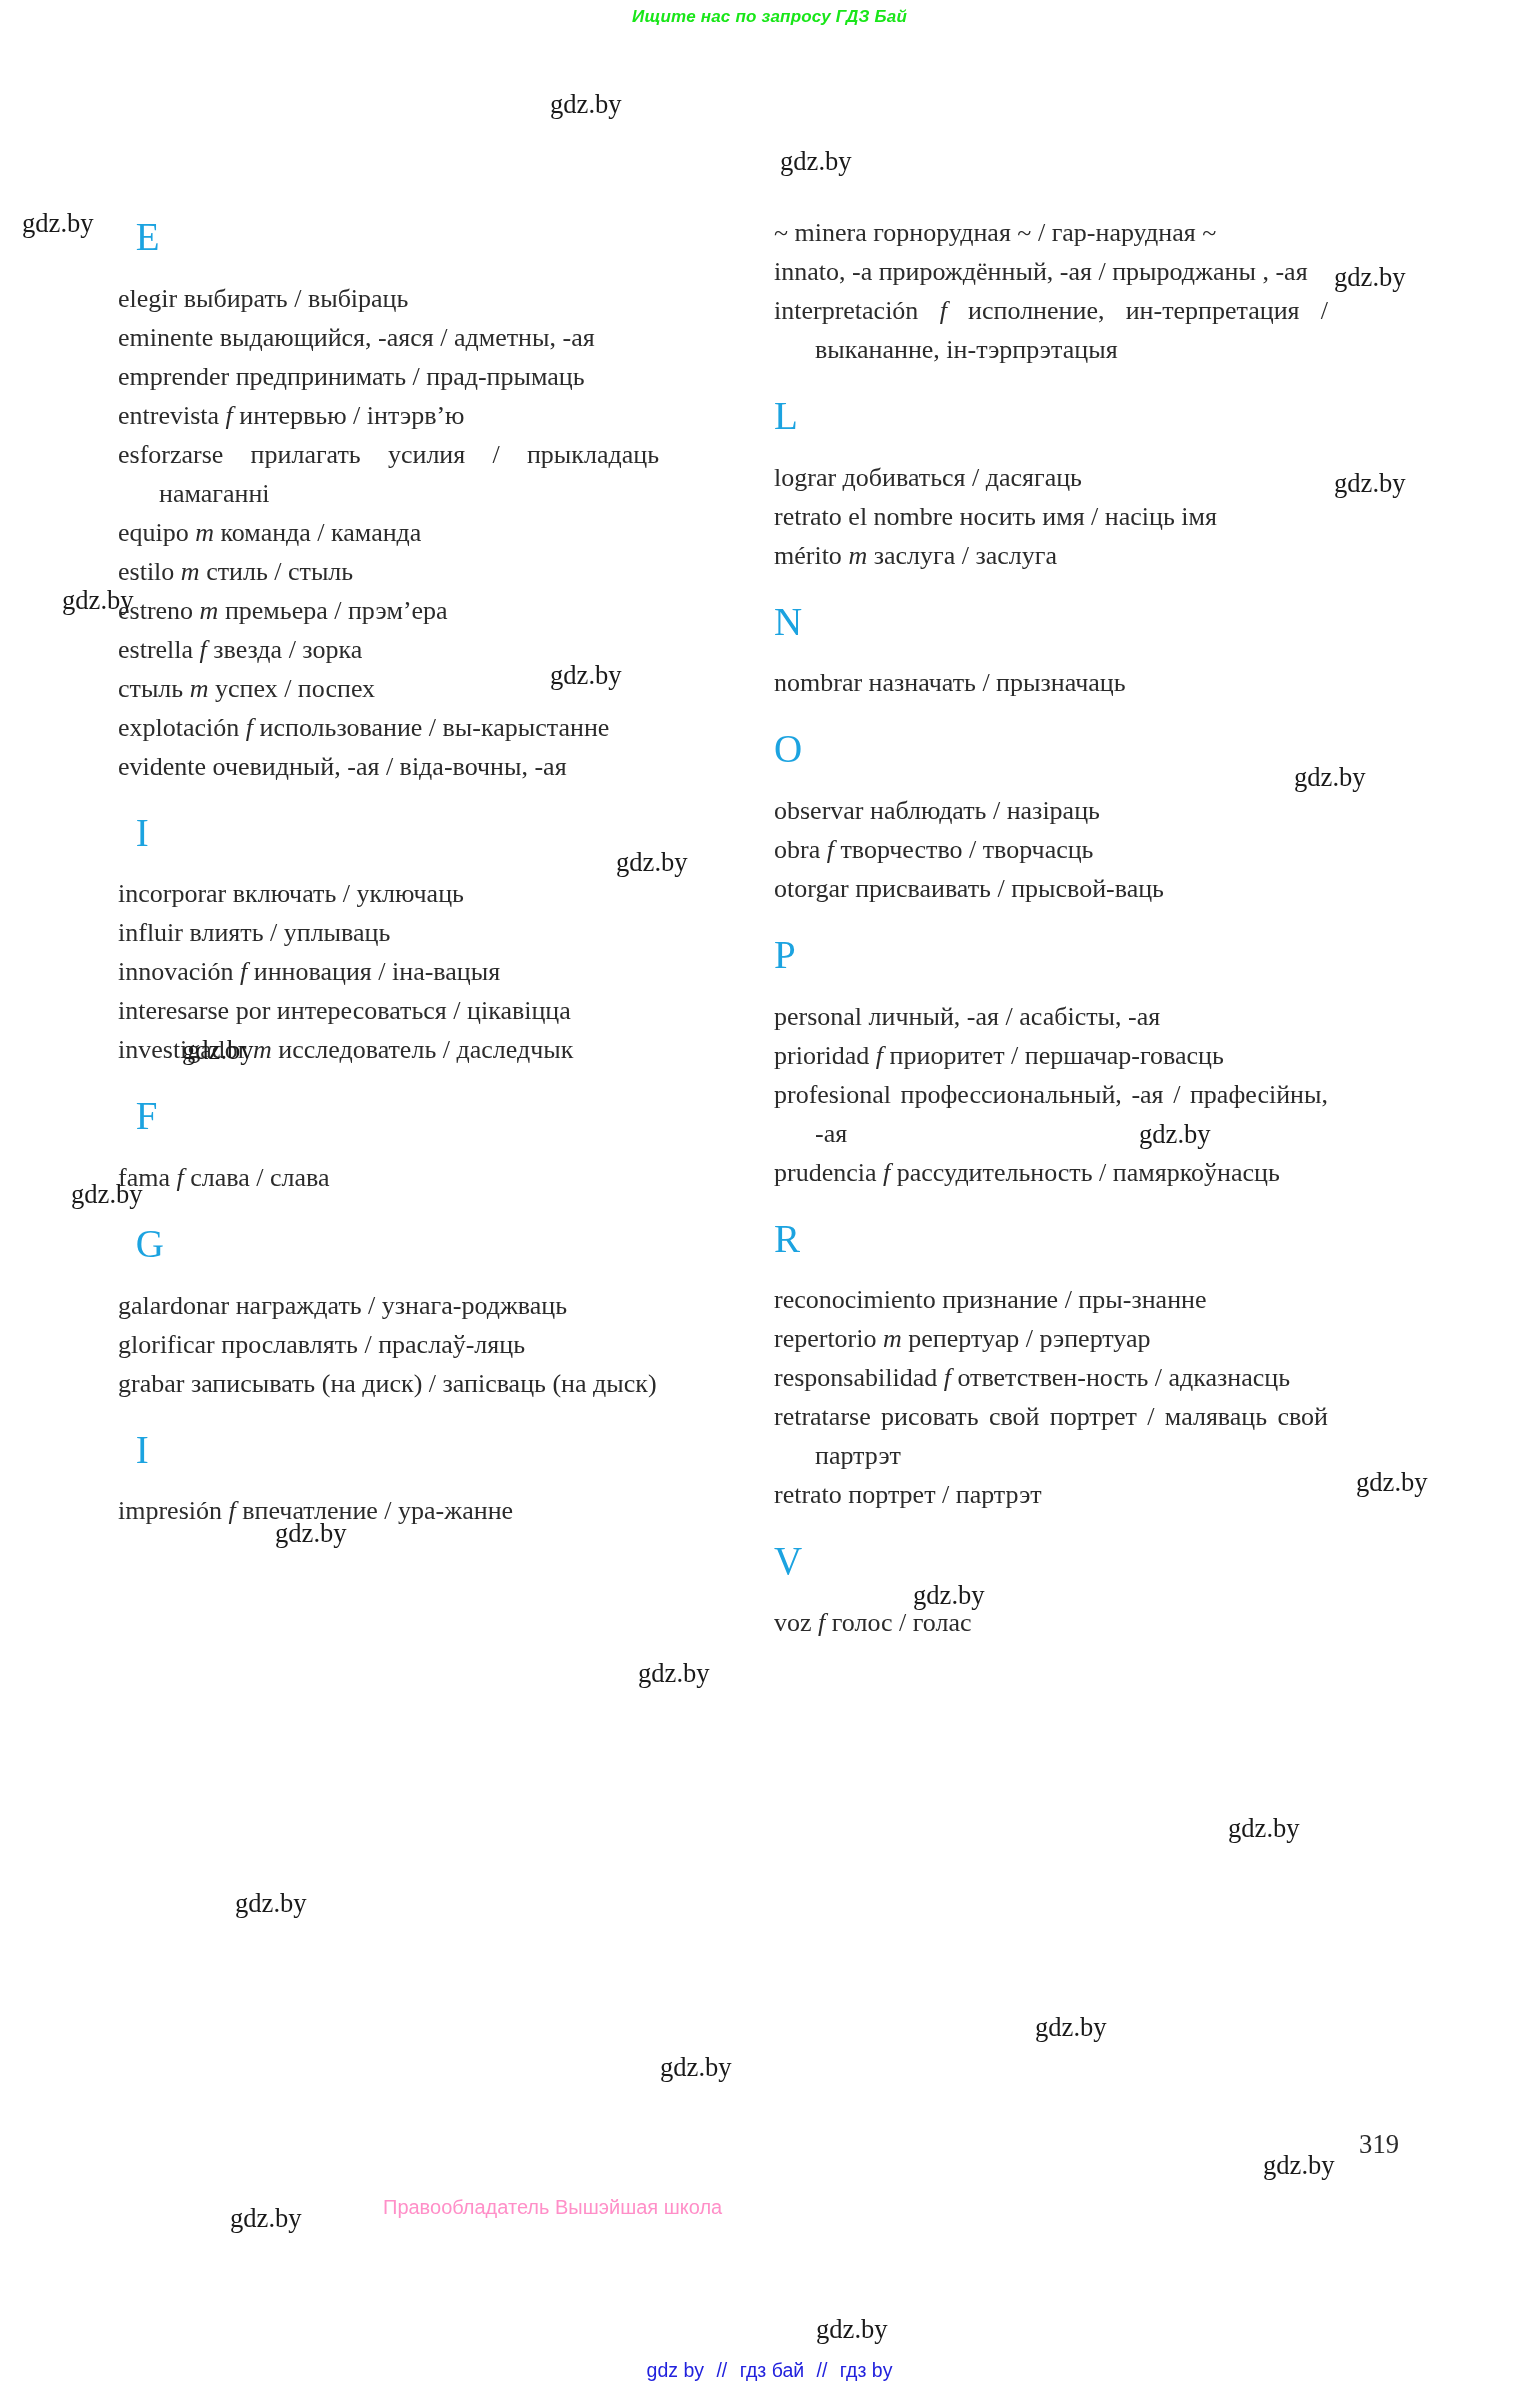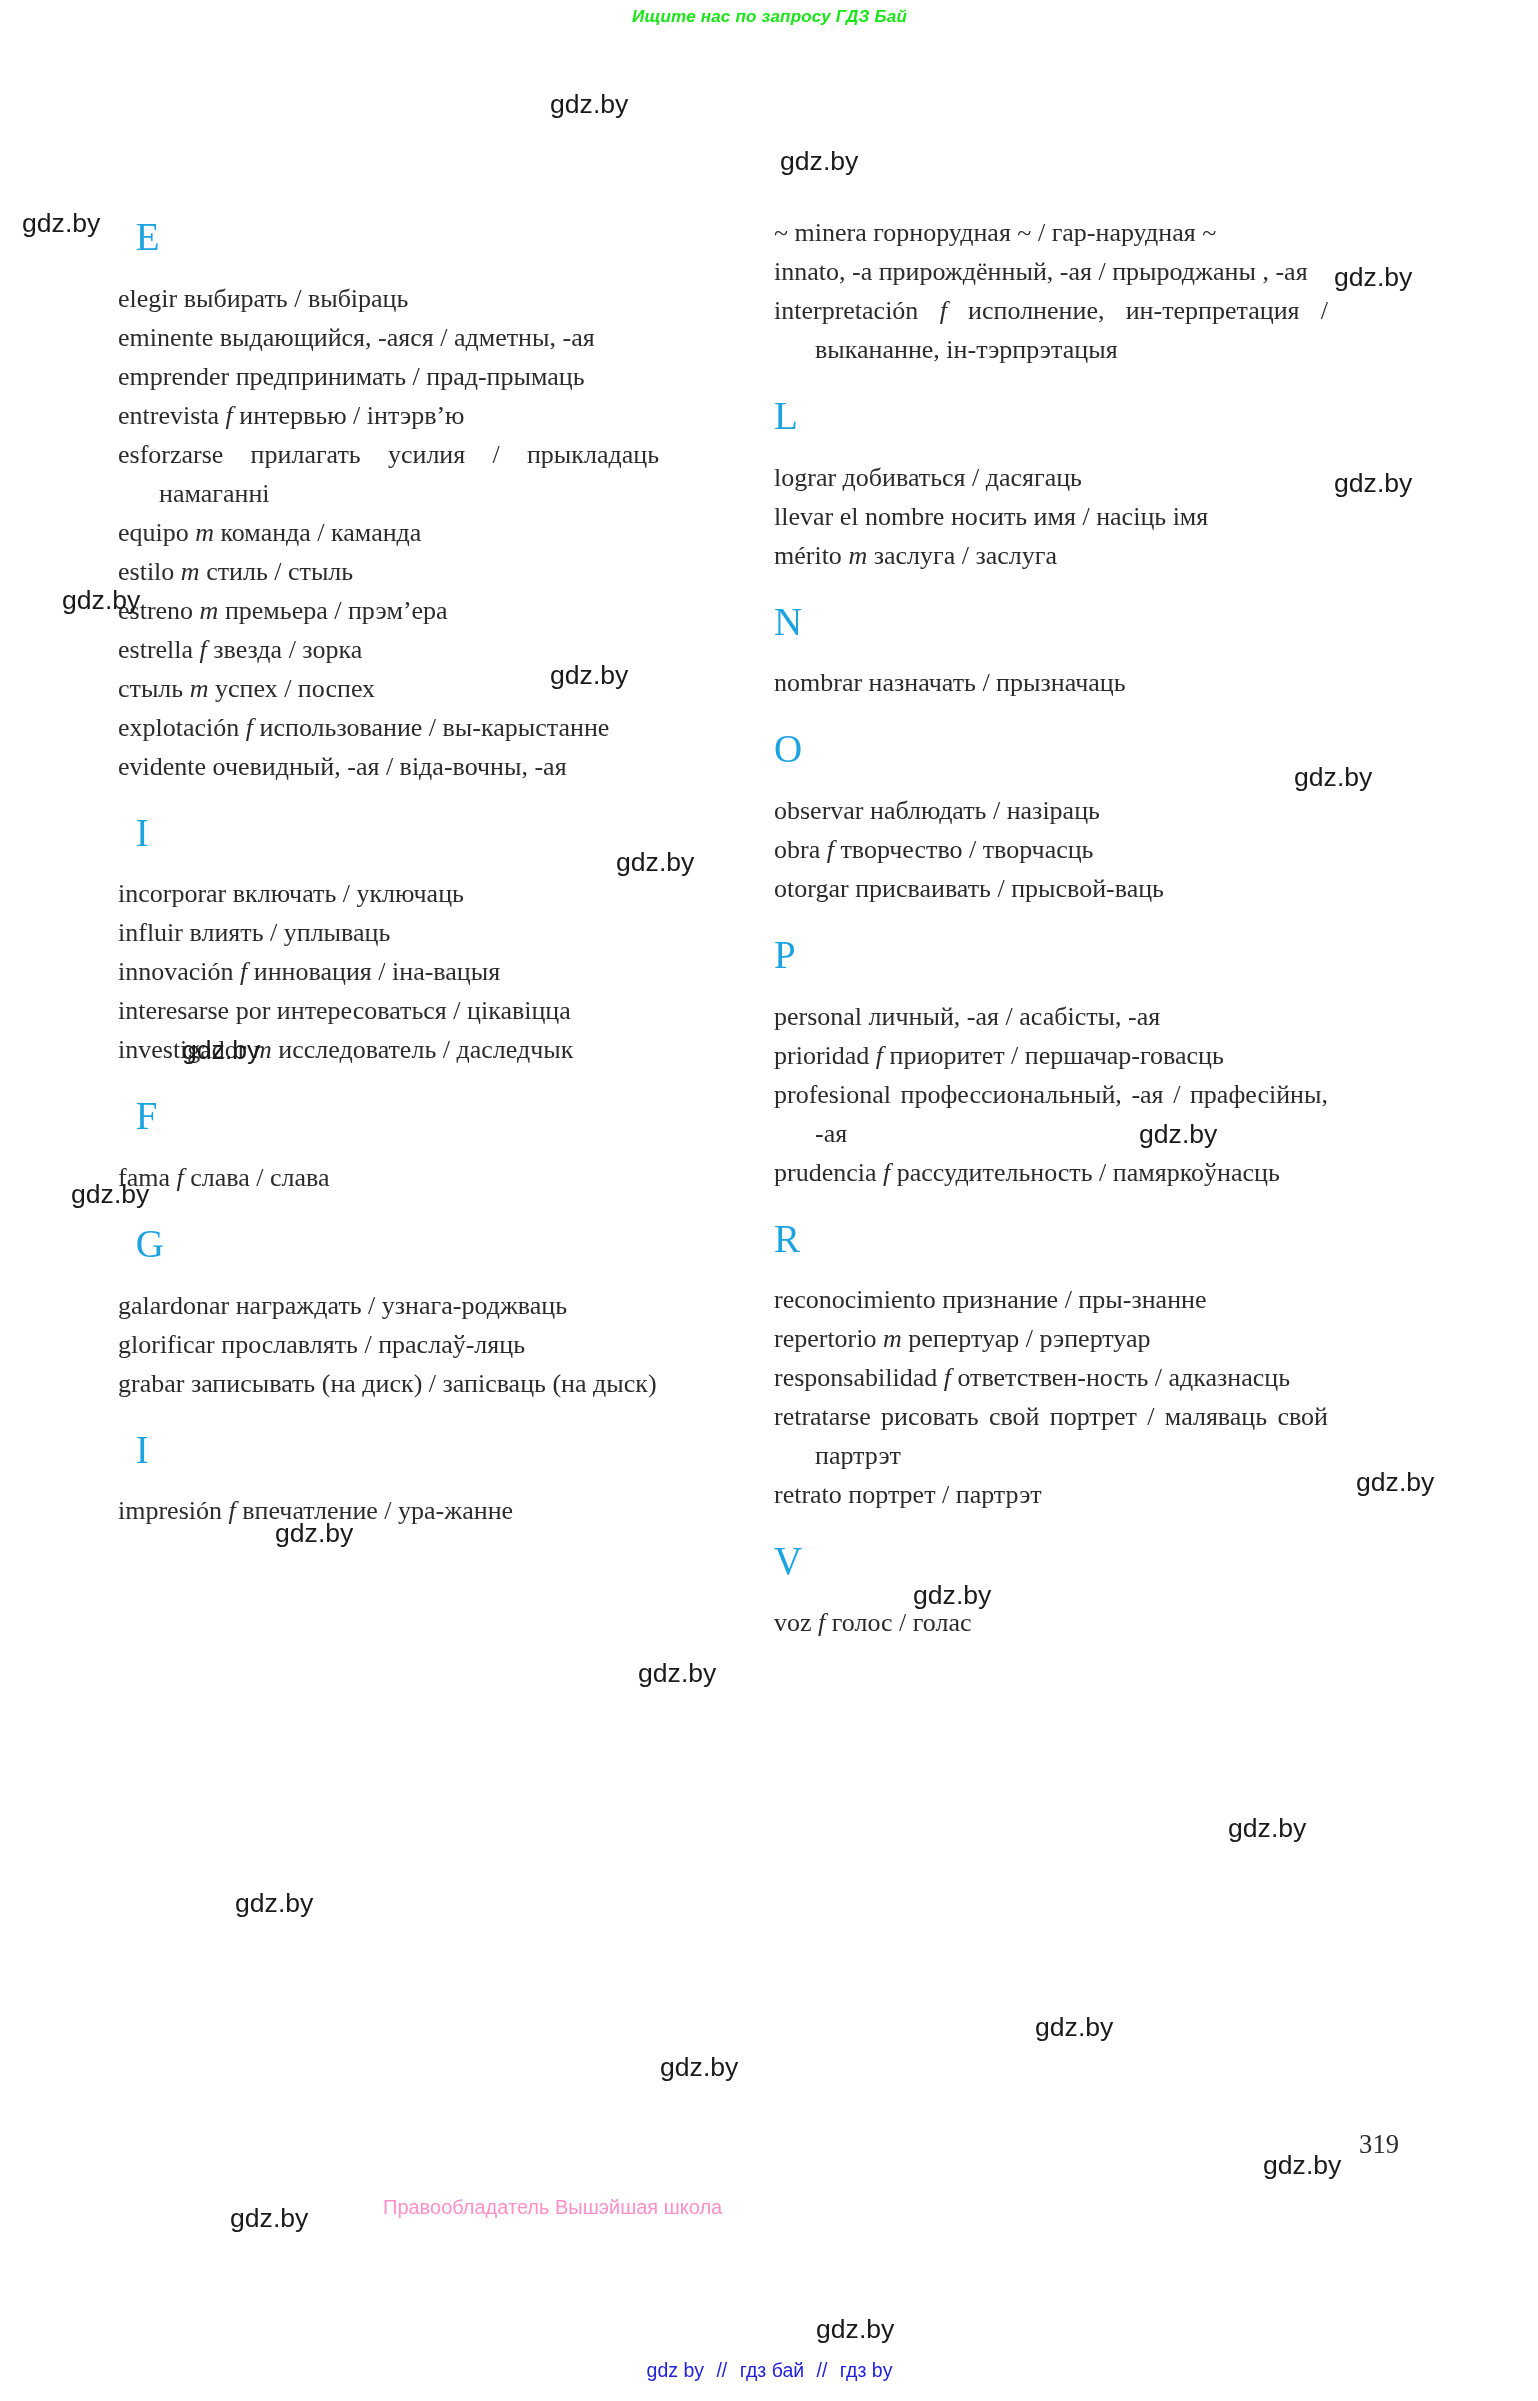--- a/index.html
+++ b/index.html
@@ -85,21 +85,21 @@
     text-align:center;
     font-family:"Liberation Sans","DejaVu Sans",sans-serif;
     font-size:19.5px;
     color:#2222dd;
   }
   .bottom-links span{margin:0 3.5px;}
 
   
   .wm{
     position:absolute;
-    font-family:Liberation Sans, sans-serif;
+    font-family:Liberation Serif, serif;
     color:#1a1a1a;
     white-space:nowrap;
     pointer-events:none;
   }
 </style>
 </head>
 <body>
 
 <div class="page">
 
@@ -134,21 +134,21 @@
       <div class="letter">I</div>
       <p class="entry"><span class="hw">impresión</span> <span class="gen">f</span> <span>впечатление / ура-жанне</span></p>
     </div>
 
   <div class="col col-right" id="col-right">
       <p class="entry"><span class="tilde">~</span> <span class="hw">minera</span> <span>горнорудная ~ / гар-нарудная ~</span></p>
       <p class="entry"><span class="hw">innato, -a</span> <span>прирождённый, -ая / прыроджаны , -ая</span></p>
       <p class="entry"><span class="hw">interpretación</span> <span class="gen">f</span> <span>исполнение, ин-терпретация / выкананне, ін-тэрпрэтацыя</span></p>
       <div class="letter">L</div>
       <p class="entry"><span class="hw">lograr</span> <span>добиваться / дасягаць</span></p>
-      <p class="entry"><span class="hw">llevar el nombre</span> <span>носить имя / насіць імя</span></p>
+      <p class="entry"><span class="hw">retrato el nombre</span> <span>носить имя / насіць імя</span></p>
       <p class="entry"><span class="hw">mérito</span> <span class="gen">m</span> <span>заслуга / заслуга</span></p>
       <div class="letter">N</div>
       <p class="entry"><span class="hw">nombrar</span> <span>назначать / прызначаць</span></p>
       <div class="letter">O</div>
       <p class="entry"><span class="hw">observar</span> <span>наблюдать / назіраць</span></p>
       <p class="entry"><span class="hw">obra</span> <span class="gen">f</span> <span>творчество / творчасць</span></p>
       <p class="entry"><span class="hw">otorgar</span> <span>присваивать / прысвой-ваць</span></p>
       <div class="letter">P</div>
       <p class="entry"><span class="hw">personal</span> <span>личный, -ая / асабісты, -ая</span></p>
       <p class="entry"><span class="hw">prioridad</span> <span class="gen">f</span> <span>приоритет / першачар-говасць</span></p>

